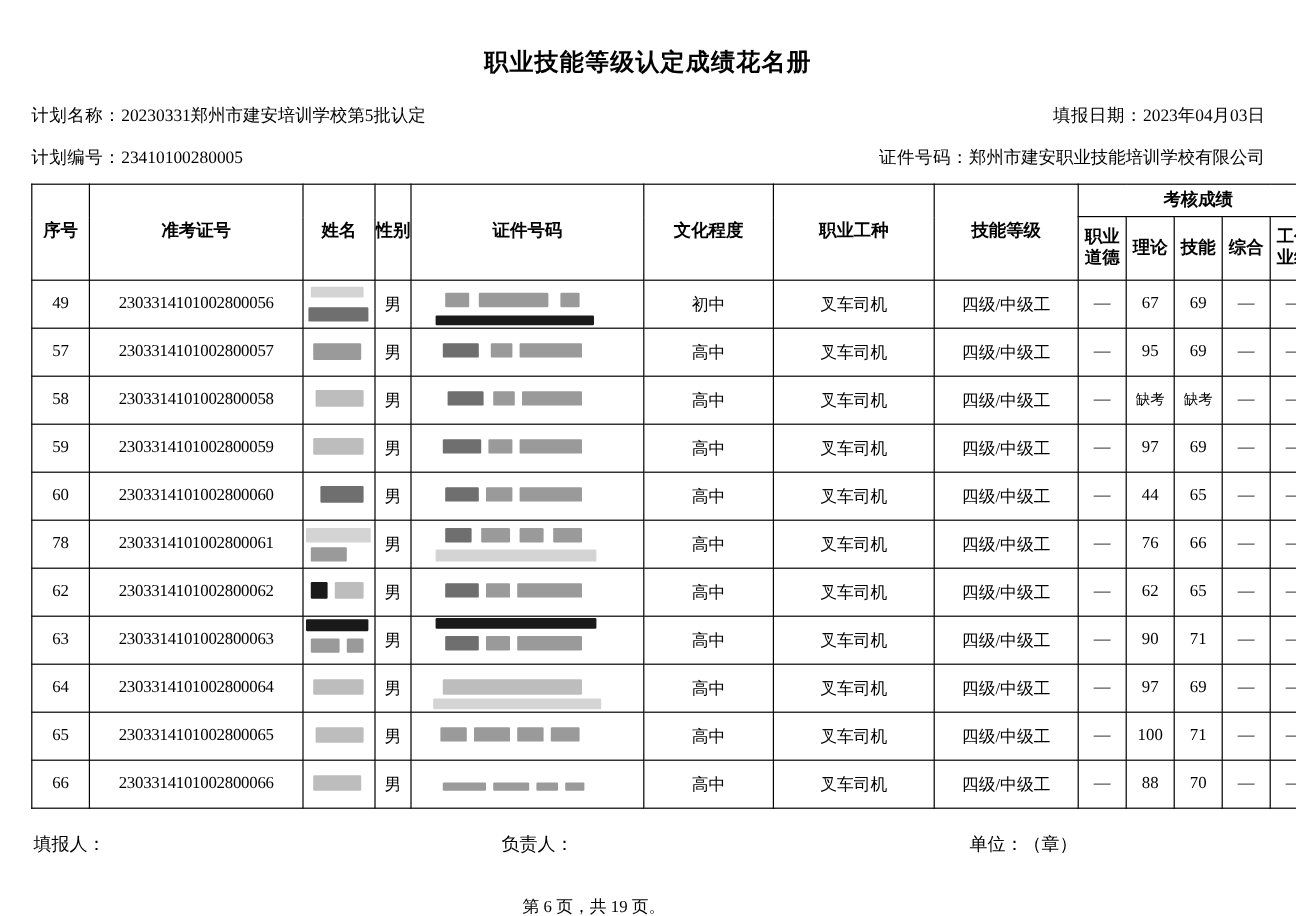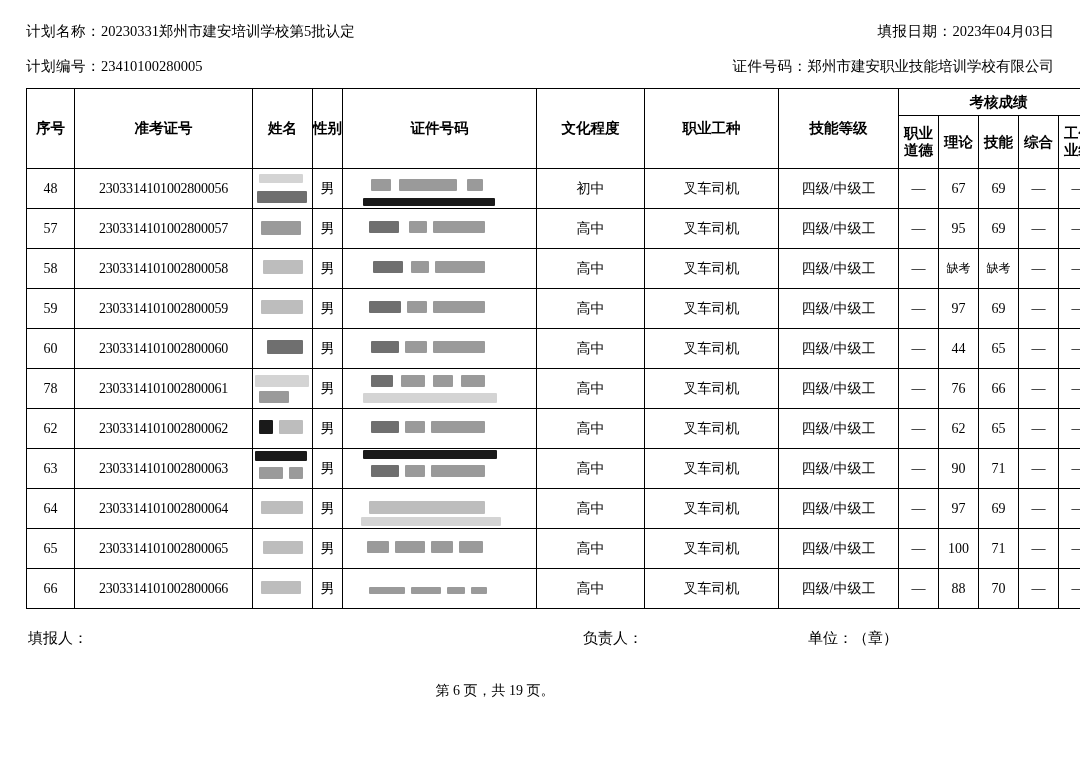--- a/index.html
+++ b/index.html
@@ -110,34 +110,35 @@
   .rb.black { background: #1a1a1a; }
   .rb.light { background: #d4d4d4; }
 
   .footer-row {
     display: flex;
     font-size: 15px;
     margin-top: 20px;
     padding-left: 2px;
   }
   .footer-row .f1 { width: 390px; }
-  .footer-row .f2 { width: 390px; text-align: center; }
+  .footer-row .f2 { width: 390px; }
   .footer-row .f3 { }
   .page-num {
     text-align: center;
     font-size: 14px;
     margin-top: 34px;
     padding-right: 90px;
   }
 </style>
 </head>
 <body>
 
 <div class="page">
 
+  <div class="doc-title">职业技能等级认定成绩花名册</div>
 
   <div class="meta-row">
     <div class="meta-left">
       <span class="meta-label">计划名称：</span><span>20230331郑州市建安培训学校第5批认定</span>
     </div>
     <div class="meta-right">
       <span class="meta-label">填报日期：</span><span>2023年04月03日</span>
     </div>
   </div>
 
@@ -182,21 +183,21 @@
         <th class="th-vert" style="height:52px">职业道德</th>
         <th class="th-vert">理论</th>
         <th class="th-vert">技能</th>
         <th class="th-vert">综合</th>
         <th class="th-vert">工作业绩</th>
       </tr>
     </thead>
     <tbody>
 
       <tr>
-        <td>48</td>
+        <td>49</td>
         <td class="cell-ticket">2303314101002800056</td>
         <td>
             <div class="redact-wrap">
               <div class="rb light" style="left:6px;top:5px;width:44px;height:9px;"></div>
               <div class="rb darker" style="left:4px;top:22px;width:50px;height:12px;"></div>
             </div>
           </td>
         <td>男</td>
         <td>
             <div class="redact-wrap">

